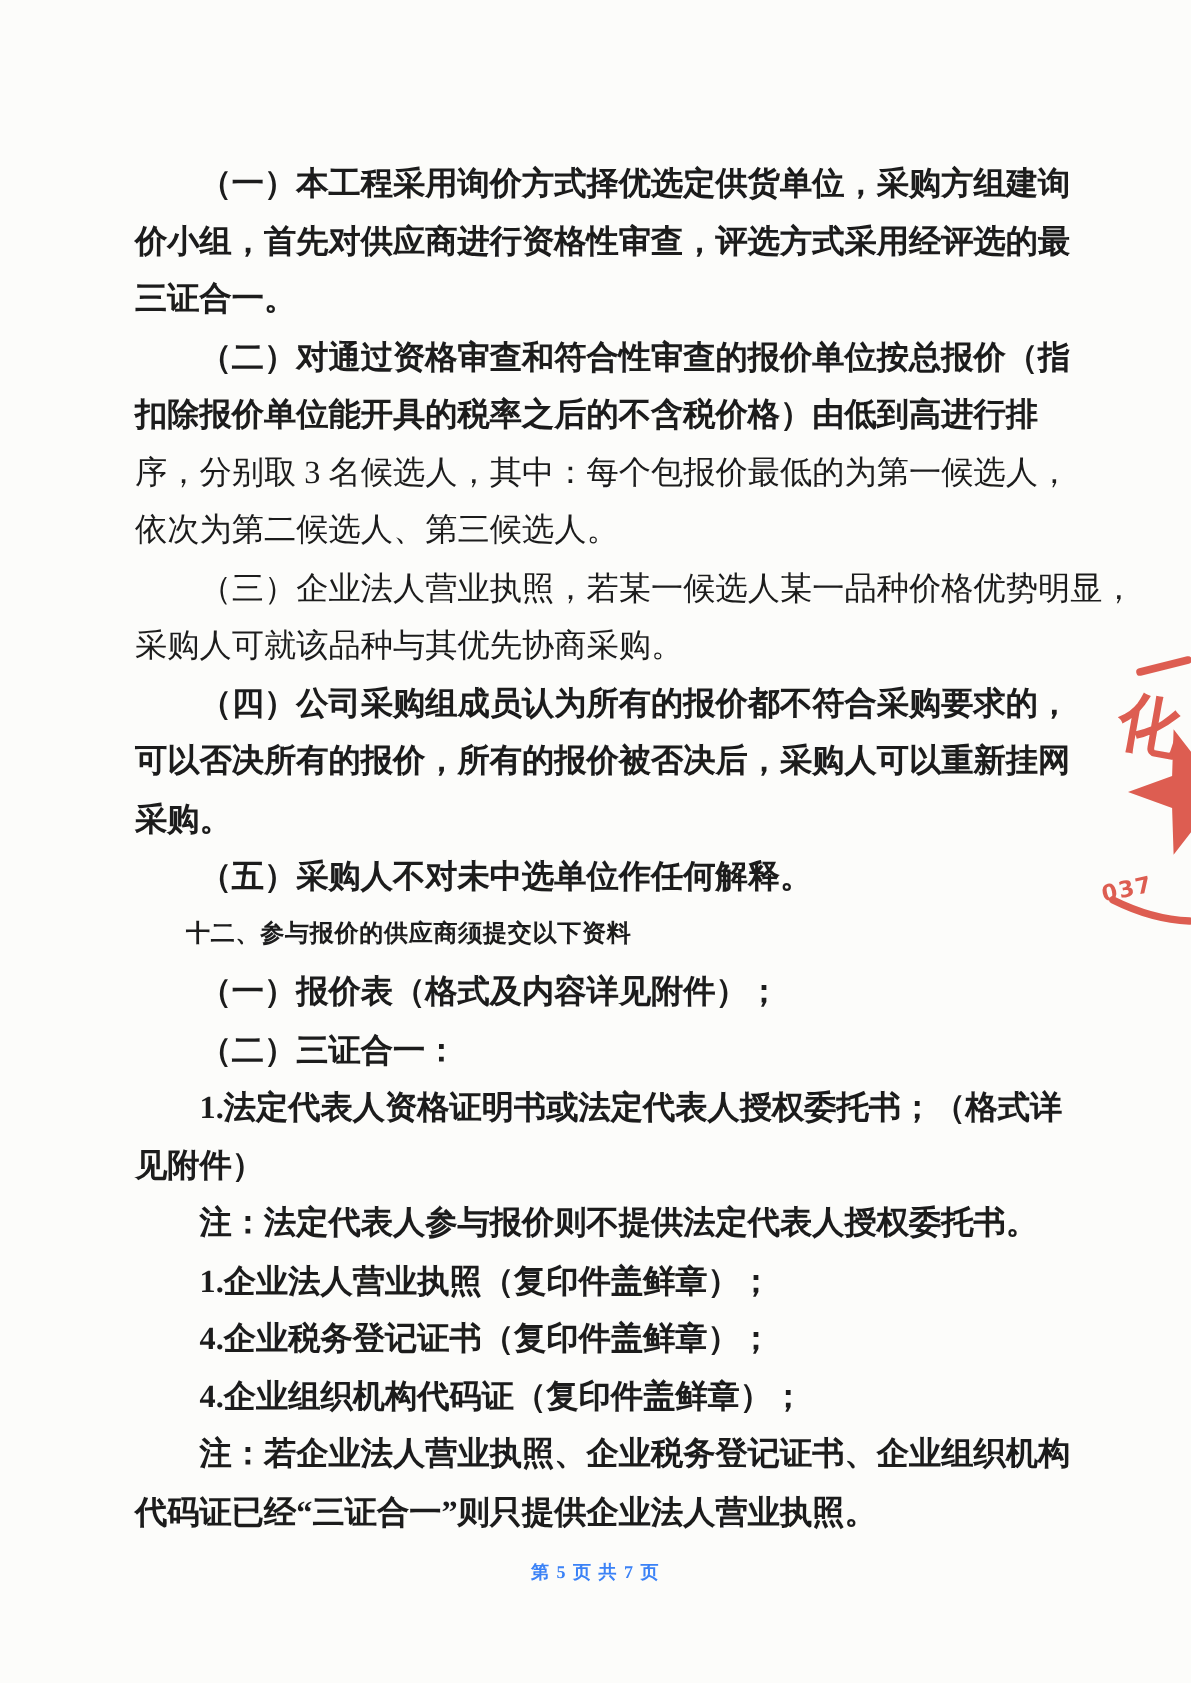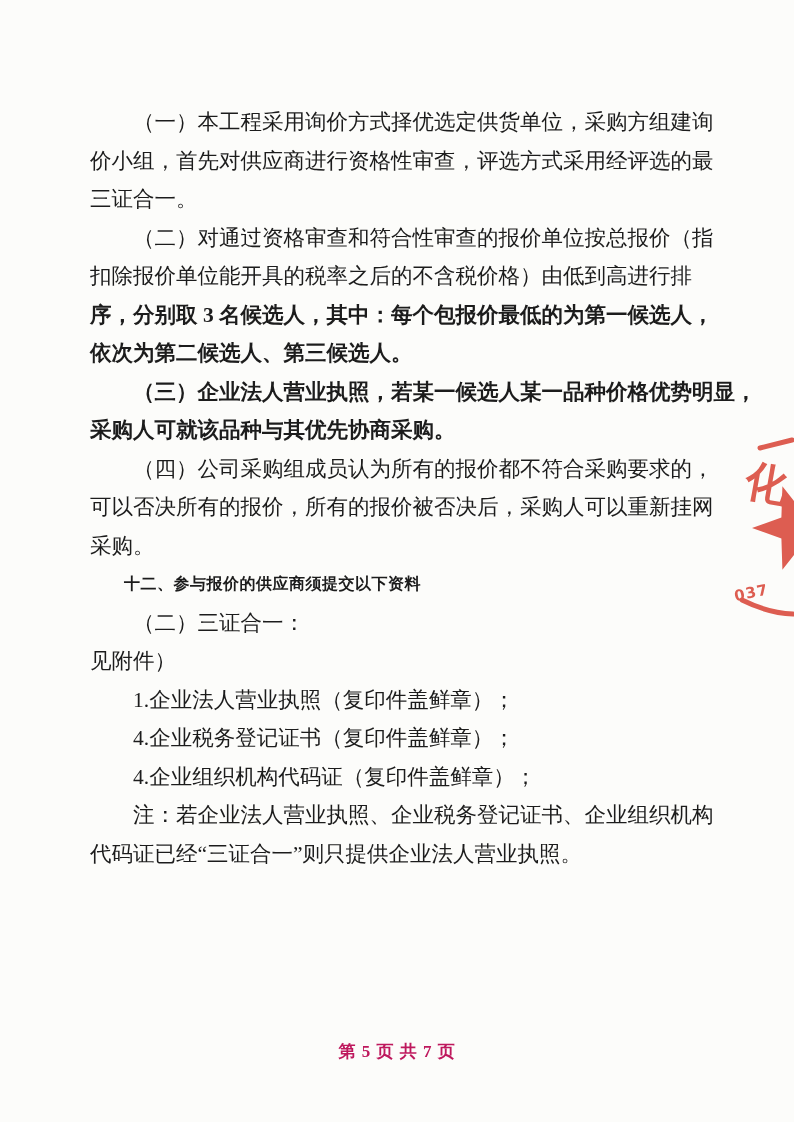--- a/index.html
+++ b/index.html
@@ -11,38 +11,38 @@
     overflow:hidden;
     font-family:"Liberation Serif","DejaVu Serif",serif;
     color:#1c1c1c;
   }
   .content{
     position:absolute;
     left:90px;top:103px;width:624px;
     font-size:21.5px;
     line-height:38.5px;
   }
-  .line{white-space:nowrap;}
+  .line{white-space:nowrap;font-weight:bold;}
   .line.indent{text-indent:43px;}
-  .line.bold{font-weight:bold;}
+  .line.bold{font-weight:normal;}
   .line.heading{
     font-family:"Liberation Sans","DejaVu Sans",sans-serif;
     font-weight:bold;
     font-size:16px;
     text-indent:34px;
     letter-spacing:0.5px;
   }
   .footer{
     position:absolute;
     top:1040px;left:0;width:100%;
     text-align:center;
-    font-size:17px;
+    font-size:12px;
     font-weight:600;
     letter-spacing:1px;
-    color:#be185d;
+    color:#3b82f6;
   }
   .seal{
     position:absolute;
     top:420px;right:0;
     width:64px;height:200px;
     opacity:0.82;
     mix-blend-mode:multiply;
     pointer-events:none;
     font-family:"DejaVu Sans",sans-serif;
   }
@@ -58,23 +58,27 @@
       <div class="line">三证合一。</div>
       <div class="line indent">（二）对通过资格审查和符合性审查的报价单位按总报价（指</div>
       <div class="line">扣除报价单位能开具的税率之后的不含税价格）由低到高进行排</div>
       <div class="line bold">序，分别取 3 名候选人，其中：每个包报价最低的为第一候选人，</div>
       <div class="line bold">依次为第二候选人、第三候选人。</div>
       <div class="line indent bold">（三）企业法人营业执照，若某一候选人某一品种价格优势明显，</div>
       <div class="line bold">采购人可就该品种与其优先协商采购。</div>
       <div class="line indent">（四）公司采购组成员认为所有的报价都不符合采购要求的，</div>
       <div class="line">可以否决所有的报价，所有的报价被否决后，采购人可以重新挂网</div>
       <div class="line">采购。</div>
+      <div class="line indent">（五）采购人不对未中选单位作任何解释。</div>
       <div class="line indent bold heading">十二、参与报价的供应商须提交以下资料</div>
+      <div class="line indent">（一）报价表（格式及内容详见附件）；</div>
       <div class="line indent">（二）三证合一：</div>
+      <div class="line indent">1.法定代表人资格证明书或法定代表人授权委托书；（格式详</div>
       <div class="line">见附件）</div>
+      <div class="line indent">注：法定代表人参与报价则不提供法定代表人授权委托书。</div>
       <div class="line indent">1.企业法人营业执照（复印件盖鲜章）；</div>
       <div class="line indent">4.企业税务登记证书（复印件盖鲜章）；</div>
       <div class="line indent">4.企业组织机构代码证（复印件盖鲜章）；</div>
       <div class="line indent">注：若企业法人营业执照、企业税务登记证书、企业组织机构</div>
       <div class="line">代码证已经“三证合一”则只提供企业法人营业执照。</div>
     </div>
 
   <div class="footer">
     <span>第 5 页 共 7 页</span>
   </div>

